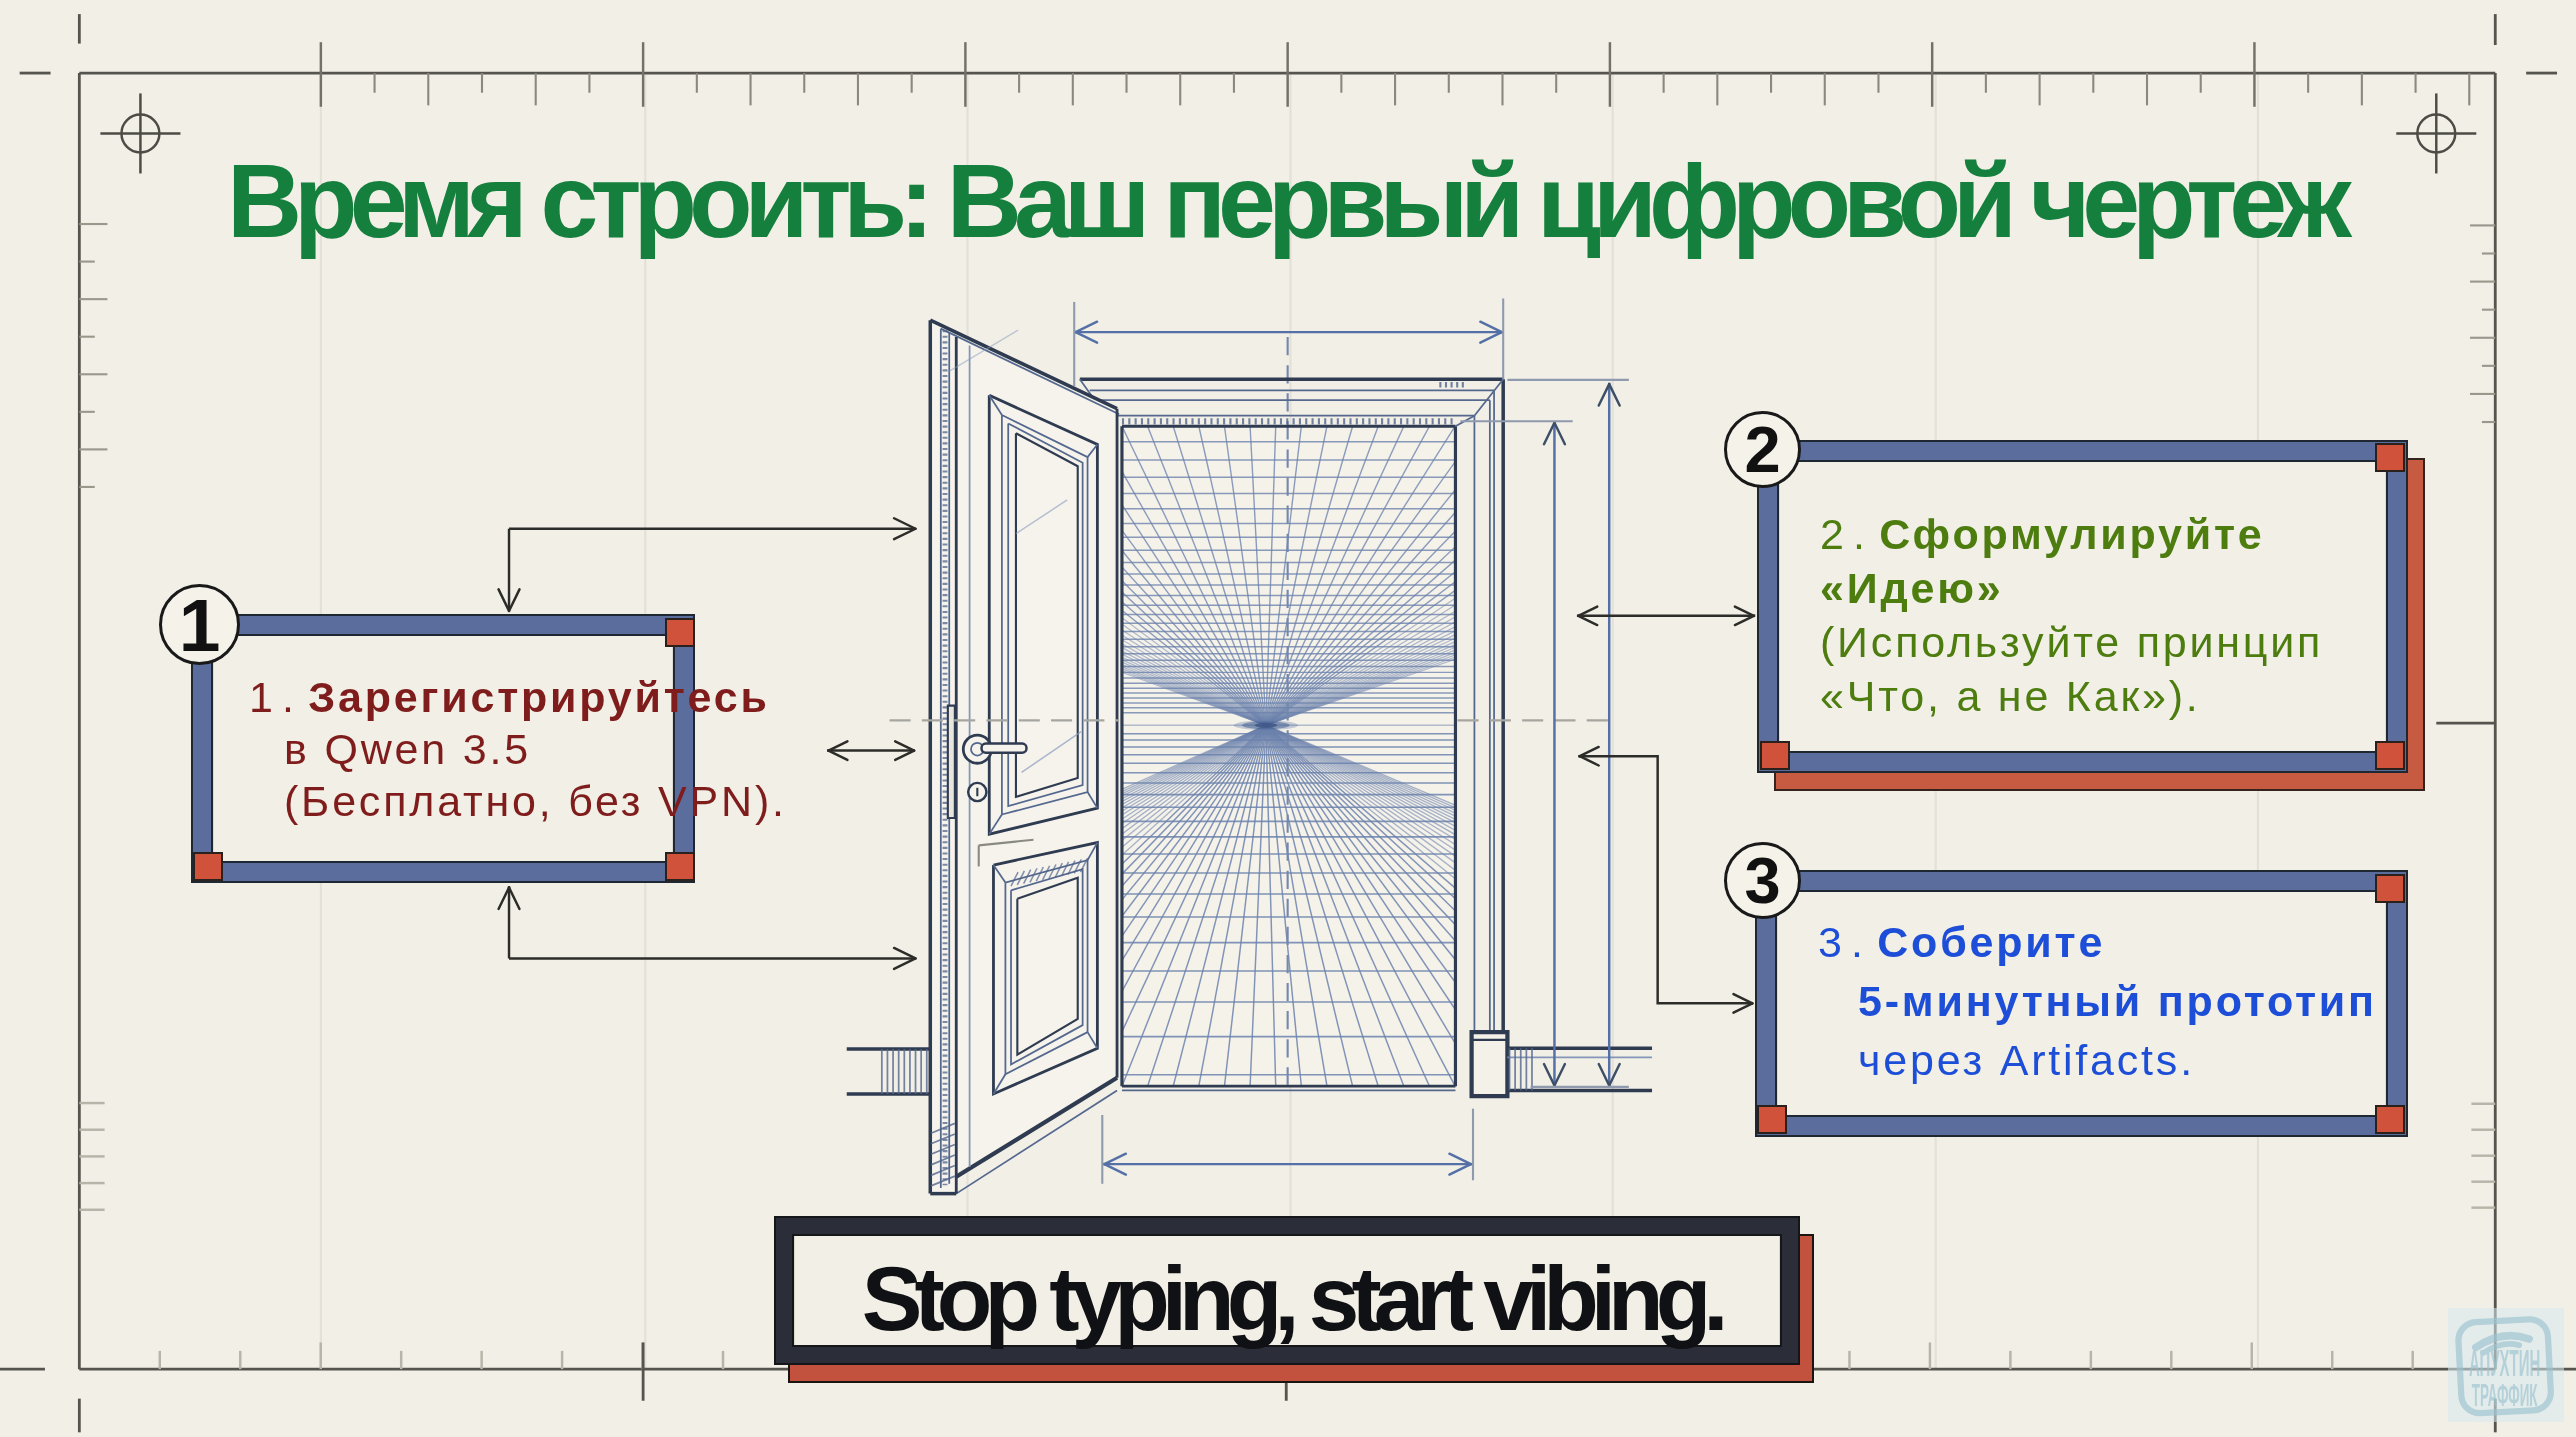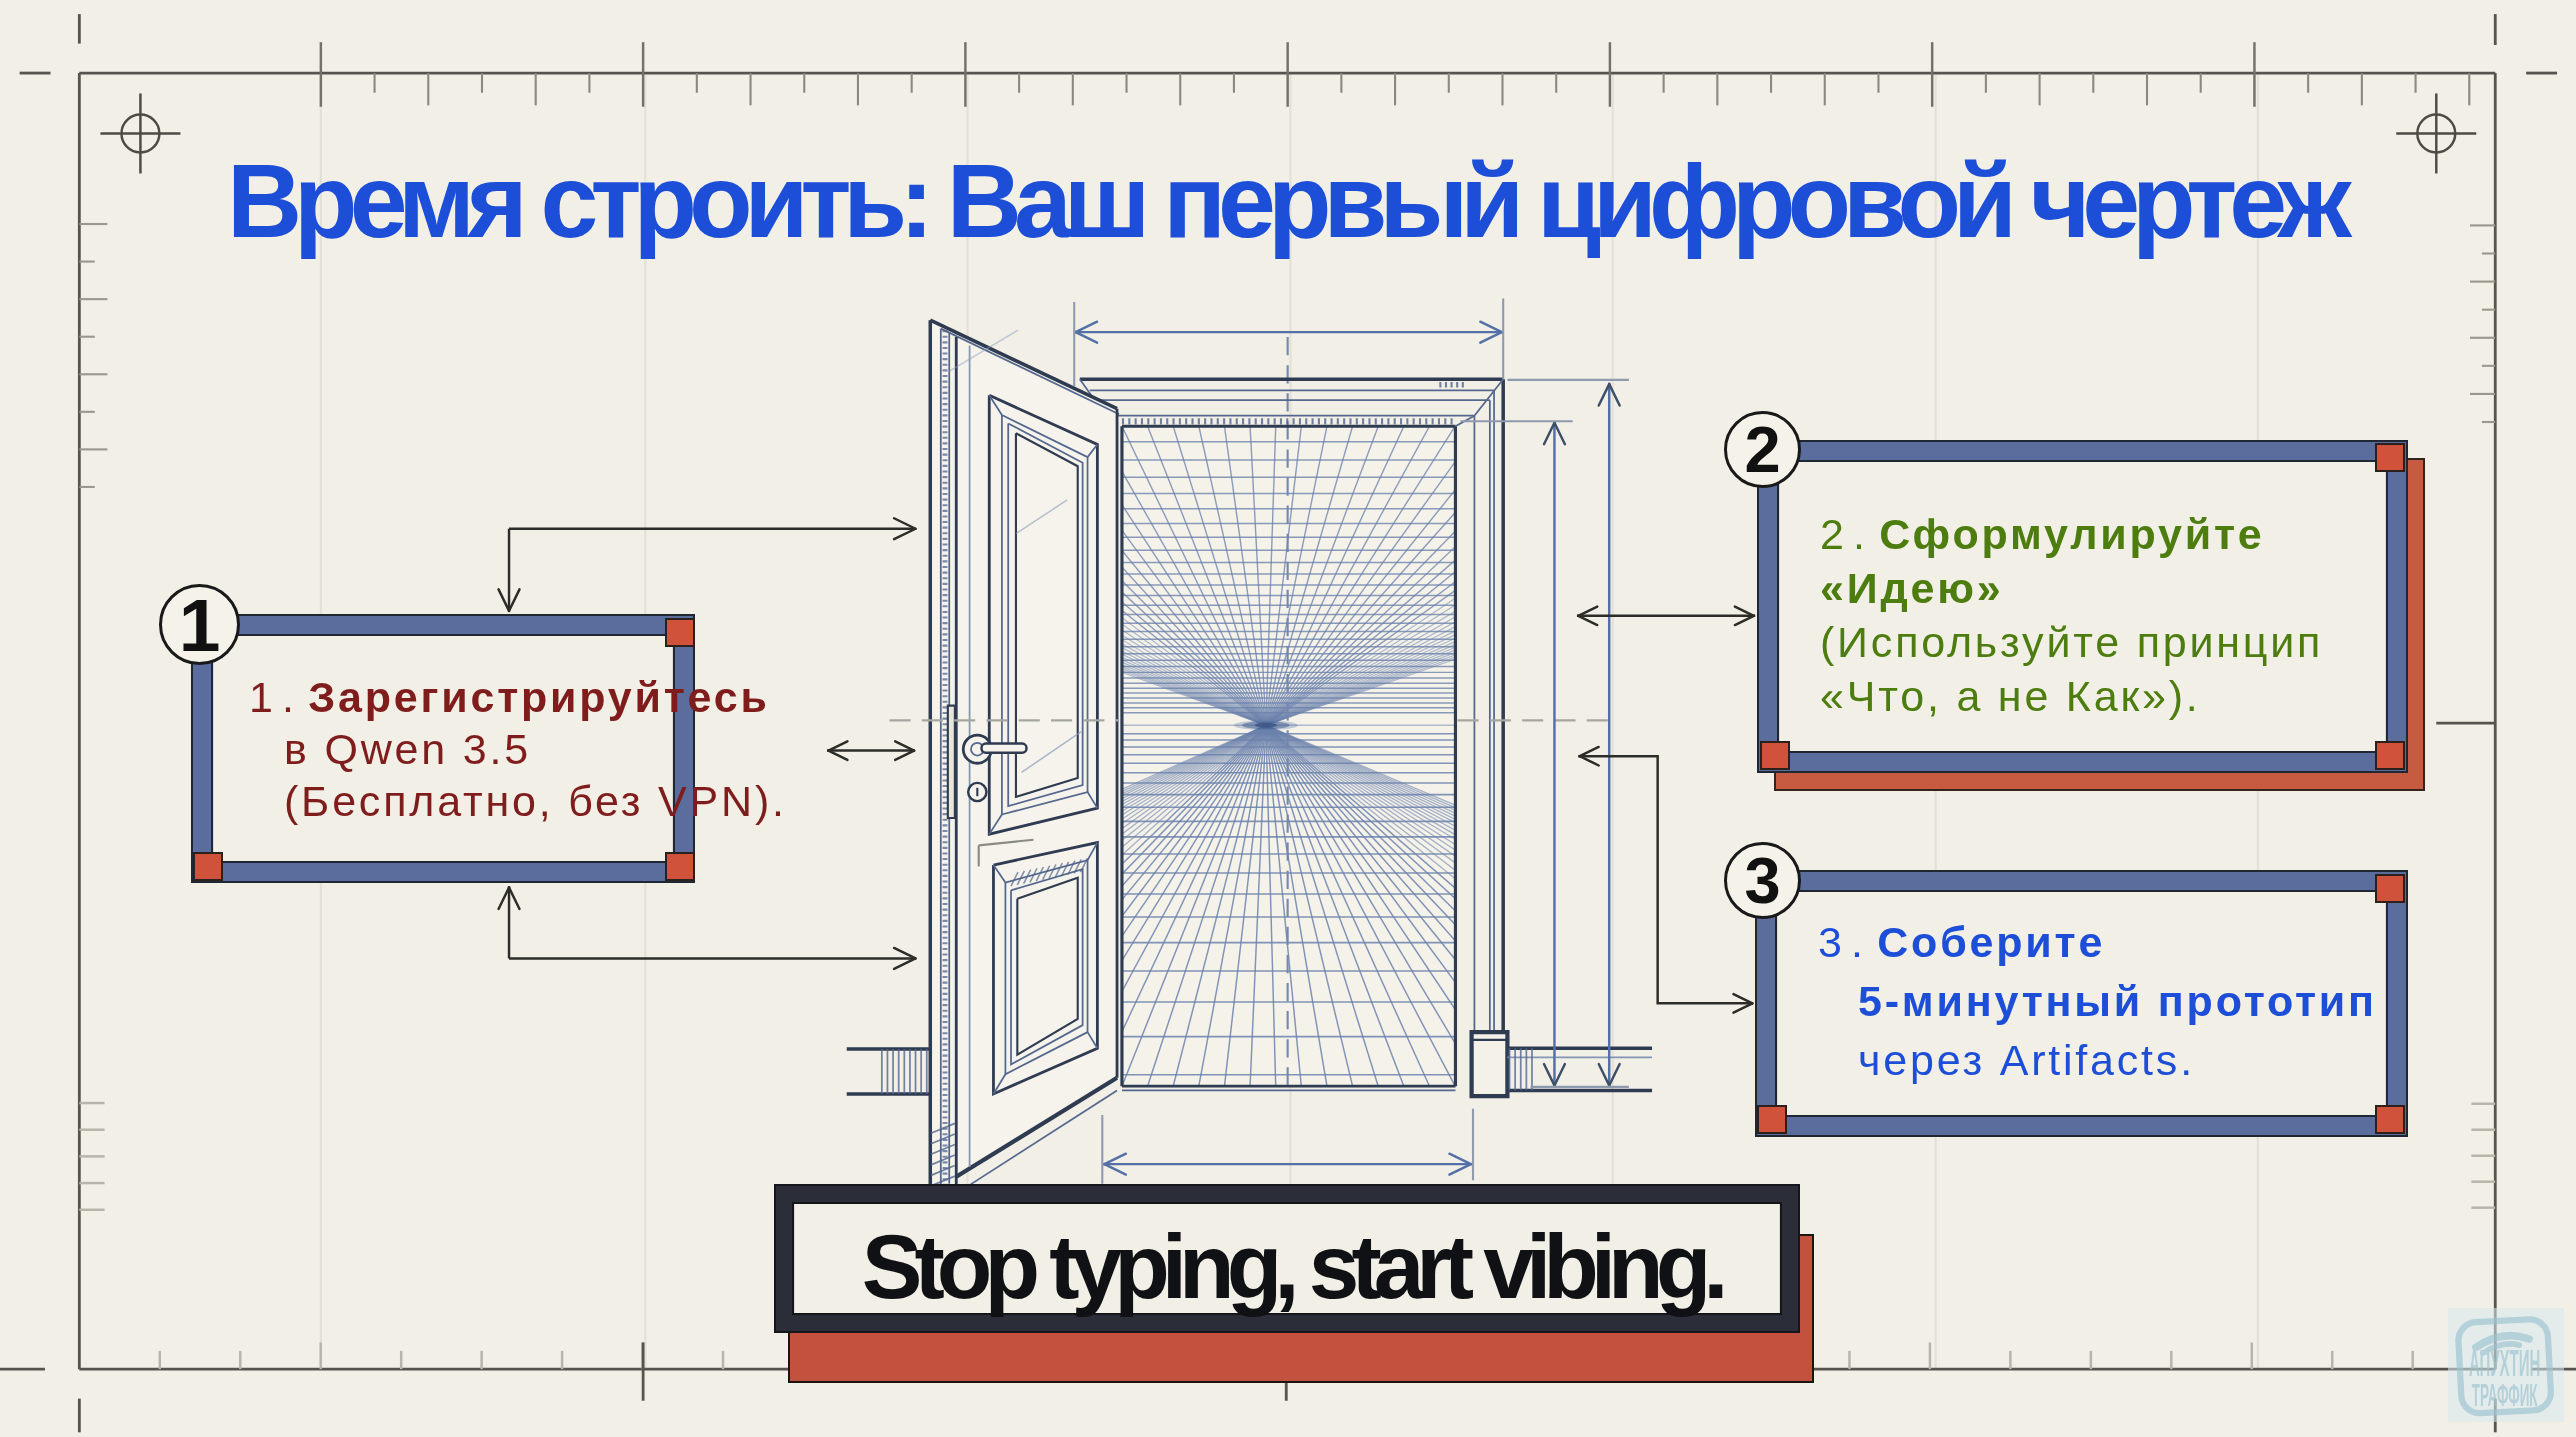--- a/index.html
+++ b/index.html
@@ -472,21 +472,21 @@
     <line x1="2248.0" y1="877.0" x2="2275.0" y2="863.8" stroke="#2c2c28" stroke-width="3.5" stroke-linecap="round"></line>
     <line x1="2248.0" y1="877.0" x2="2275.0" y2="890.2" stroke="#2c2c28" stroke-width="3.5" stroke-linecap="round"></line>
     <line x1="2498.0" y1="877.0" x2="2471.0" y2="890.2" stroke="#2c2c28" stroke-width="3.5" stroke-linecap="round"></line>
     <line x1="2498.0" y1="877.0" x2="2471.0" y2="863.8" stroke="#2c2c28" stroke-width="3.5" stroke-linecap="round"></line>
     <polyline points="2248.0,1077.0 2361.0,1077.0 2361.0,1429.0 2496.0,1429.0" fill="none" stroke="#2c2c28" stroke-width="3.5" stroke-linejoin="miter"></polyline>
     <line x1="2250.0" y1="1077.0" x2="2277.0" y2="1063.8" stroke="#2c2c28" stroke-width="3.5" stroke-linecap="round"></line>
     <line x1="2250.0" y1="1077.0" x2="2277.0" y2="1090.2" stroke="#2c2c28" stroke-width="3.5" stroke-linecap="round"></line>
     <line x1="2496.0" y1="1429.0" x2="2469.0" y2="1442.2" stroke="#2c2c28" stroke-width="3.5" stroke-linecap="round"></line>
     <line x1="2496.0" y1="1429.0" x2="2469.0" y2="1415.8" stroke="#2c2c28" stroke-width="3.5" stroke-linecap="round"></line>
   </svg>
-<div style="position:absolute;left:227px;top:142px;font-weight:bold;font-size:104px;color:#1d4ed8;letter-spacing:-8px;white-space:nowrap;" id="title">Время строить: Ваш первый цифровой чертеж</div>
+<div style="position:absolute;left:227px;top:142px;font-weight:bold;font-size:104px;color:#15803d;letter-spacing:-8px;white-space:nowrap;" id="title">Время строить: Ваш первый цифровой чертеж</div>
 <div style="position:absolute;left:193px;top:616px;width:500px;height:265px;background:#f2efe6;border:18px solid #5a6d9d;outline:2.8px solid #1f2733;box-shadow:inset 0 0 0 2.1px #1f2733;box-sizing:border-box;" id="b1"></div>
 <div style="position:absolute;left:667px;top:620px;width:26px;height:25px;background:#d0523b;outline:2.1px solid #2a211c;"></div>
 <div style="position:absolute;left:195px;top:854px;width:26px;height:25px;background:#d0523b;outline:2.1px solid #2a211c;"></div>
 <div style="position:absolute;left:667px;top:854px;width:26px;height:25px;background:#d0523b;outline:2.1px solid #2a211c;"></div>
 <div style="position:absolute;left:159px;top:584px;width:81px;height:81px;border-radius:50%;background:#f4f2e9;border:3.5px solid #191919;box-sizing:border-box;display:flex;align-items:center;justify-content:center;font-weight:bold;font-size:75px;color:#111;">1</div>
 <div style="position:absolute;left:249px;top:671px;font-size:43px;line-height:52px;letter-spacing:2.8px;color:#7f1d1d;white-space:nowrap;padding-left:35px;text-indent:-35px;">
 <span style="font-weight:400">1 . </span><b>Зарегистрируйтесь</b><br>в Qwen 3.5<br>(Бесплатно, без VPN).</div>
 <div style="position:absolute;left:1776px;top:460px;width:647px;height:329px;background:#c75b41;outline:2.1px solid #35231d;"></div>
 <div style="position:absolute;left:1759px;top:442px;width:647px;height:329px;background:#f2efe6;border:18px solid #5a6d9d;outline:2.8px solid #1f2733;box-shadow:inset 0 0 0 2.1px #1f2733;box-sizing:border-box;" id="b2"></div>
 <div style="position:absolute;left:2377px;top:445px;width:26px;height:25px;background:#d0523b;outline:2.1px solid #2a211c;"></div>
@@ -496,21 +496,21 @@
 <div style="position:absolute;left:1820px;top:507px;font-size:43px;line-height:54px;letter-spacing:2.8px;color:#4d7c0f;white-space:nowrap;">
 <span style="font-weight:400">2 . </span><b>Сформулируйте<br>«Идею»</b><br>(Используйте принцип<br>«Что, а не Как»).</div>
 <div style="position:absolute;left:1757px;top:872px;width:649px;height:263px;background:#f2efe6;border:18px solid #5a6d9d;outline:2.8px solid #1f2733;box-shadow:inset 0 0 0 2.1px #1f2733;box-sizing:border-box;" id="b3"></div>
 <div style="position:absolute;left:2377px;top:876px;width:26px;height:25px;background:#d0523b;outline:2.1px solid #2a211c;"></div>
 <div style="position:absolute;left:1759px;top:1107px;width:26px;height:25px;background:#d0523b;outline:2.1px solid #2a211c;"></div>
 <div style="position:absolute;left:2377px;top:1107px;width:26px;height:25px;background:#d0523b;outline:2.1px solid #2a211c;"></div>
 <div style="position:absolute;left:1724px;top:842px;width:77px;height:77px;border-radius:50%;background:#f4f2e9;border:3.5px solid #191919;box-sizing:border-box;display:flex;align-items:center;justify-content:center;font-weight:bold;font-size:65px;color:#111;">3</div>
 <div style="position:absolute;left:1818px;top:913px;font-size:43px;line-height:59px;letter-spacing:2.8px;color:#1d4ed8;white-space:nowrap;padding-left:40px;text-indent:-40px;">
 <span style="font-weight:400">3 . </span><b>Соберите<br>5-минутный прототип</b><br>через Artifacts.</div>
 <div style="position:absolute;left:790px;top:1236px;width:1022px;height:145px;background:#c2523e;outline:2.1px solid #1c1410;"></div>
-<div style="position:absolute;left:776px;top:1186px;width:1022px;height:145px;background:#f2efe6;border:16px solid #2b2e38;outline:2.8px solid #15161a;box-shadow:inset 0 0 0 2.1px #15161a;box-sizing:border-box;display:flex;align-items:center;justify-content:center;">
+<div style="position:absolute;left:776px;top:1218px;width:1022px;height:145px;background:#f2efe6;border:16px solid #2b2e38;outline:2.8px solid #15161a;box-shadow:inset 0 0 0 2.1px #15161a;box-sizing:border-box;display:flex;align-items:center;justify-content:center;">
 <div style="font-weight:bold;font-size:91px;letter-spacing:-8px;color:#101114;margin-top:17px;margin-left:8.4px;white-space:nowrap;">Stop typing, start vibing.</div>
   </div>
 <div style="position:absolute;left:2448px;top:1308px;width:116px;height:114px;background:rgba(216,233,239,0.55);"></div>
 <svg width="140" height="140" viewBox="0 0 200 200" style="position:absolute;left:2443px;top:1304px;opacity:0.66;">
 <g transform="rotate(-3 87 88)">
 <rect x="24" y="24" width="128" height="130" rx="26" fill="none" stroke="#9cc3d0" stroke-width="9"></rect>
 </g>
 <path d="M 47 62 Q 85 36 123 50" fill="none" stroke="#9cc3d0" stroke-width="11" stroke-linecap="round"></path>
 <path d="M 57 70 Q 85 52 109 59" fill="none" stroke="#9cc3d0" stroke-width="8" stroke-linecap="round"></path>
 <text x="88" y="103" text-anchor="middle" font-family="Liberation Sans, sans-serif" font-weight="bold" font-size="54" fill="#9cc3d0" textLength="102" lengthAdjust="spacingAndGlyphs">АПУХТИН</text>

